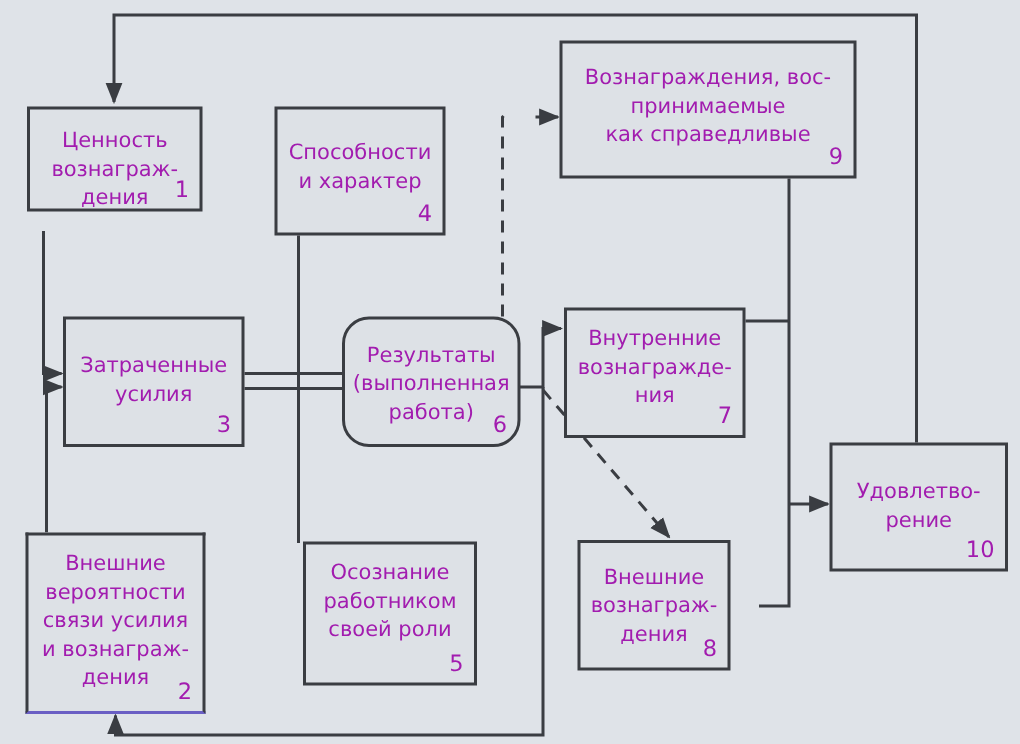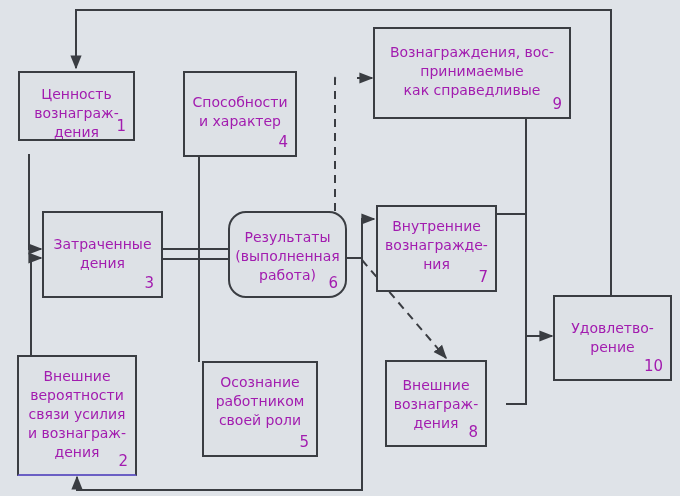--- a/index.html
+++ b/index.html
@@ -71,21 +71,21 @@
   <div class="label" style="top:10px;">Внешние
 вероятности
 связи усилия
 и вознаграж-
 дения</div>
   <div class="num">2</div>
 </div>
 
 <div class="box" style="left:42px;top:211px;width:121px;height:87px;">
   <div class="label" style="top:22px;">Затраченные
-дения</div>
+усилия</div>
   <div class="num">3</div>
 </div>
 
 <div class="box" style="left:183px;top:71px;width:114px;height:86px;">
   <div class="label" style="top:20px;">Способности
 и характер</div>
   <div class="num">4</div>
 </div>
 
 <div class="box" style="left:202px;top:361px;width:116px;height:96px;">

